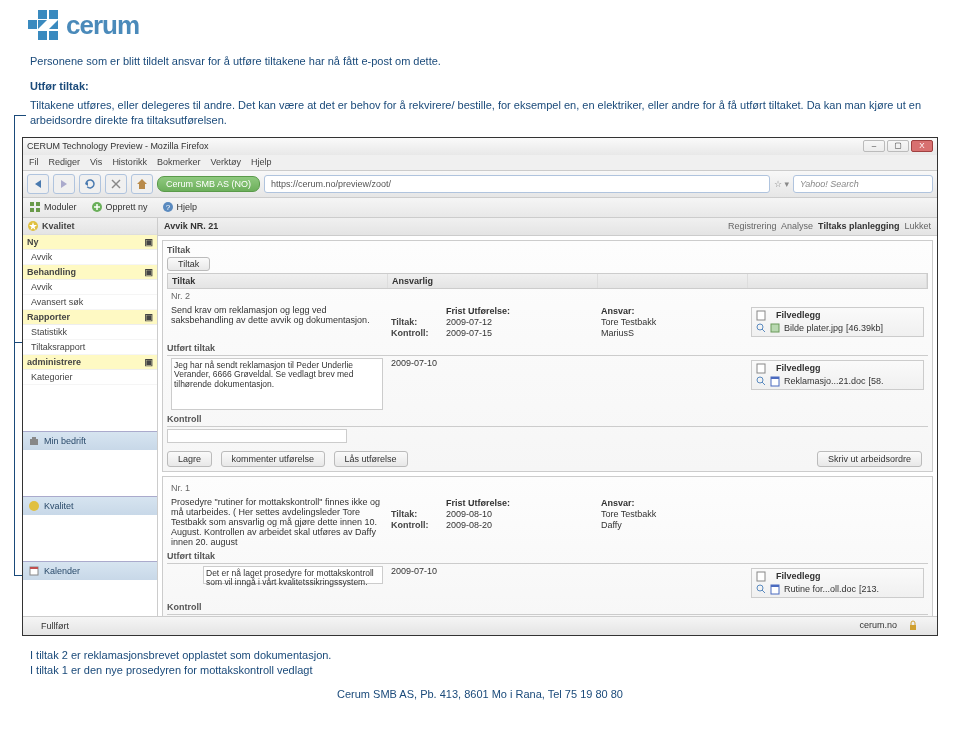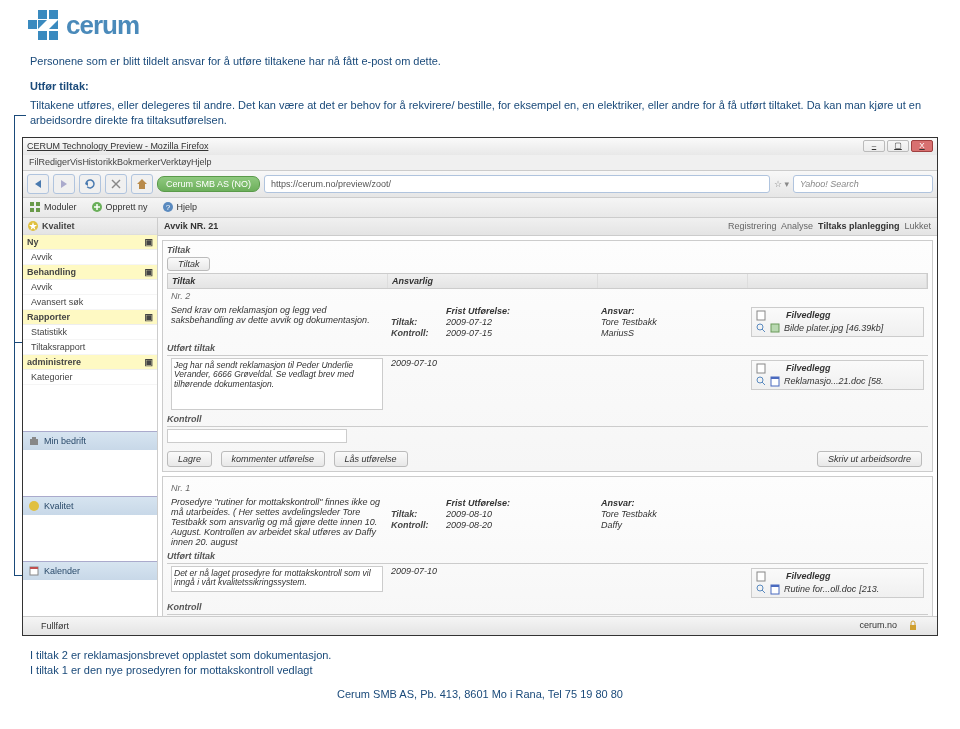--- a/index.html
+++ b/index.html
@@ -54,35 +54,35 @@
   
   .win-title {
     height: 17px;
     background: linear-gradient(#fafafa,#e8e8e8);
     display: flex;
     align-items: center;
     padding: 0 4px;
     font-size: 9px;
     color: #333;
     justify-content: space-between;
-    text-decoration: underline;
   }
   .win-close {
     display: flex;
     gap: 2px;
   }
   .win-btn {
     width: 22px; height: 12px; border: 1px solid #bbb; border-radius: 2px;
     font-size: 8px; text-align: center; line-height: 10px;
   }
   .win-btn.red { background:#d87070; color:#fff; border-color:#a04040;}
   .menu-bar {
     height: 15px;
     background: #f0f0f0;
     display: flex;
+    gap: 10px;
     padding: 0 6px;
     align-items: center;
     font-size: 9px;
     color: #444;
   }
   .nav-bar {
     height: 28px;
     background: linear-gradient(#f8f8f8,#e6e6e6);
     display: flex;
     align-items: center;
@@ -203,21 +203,20 @@
     font-weight: bold;
   }
   .phase-tabs { font-weight: normal; font-size: 9px; color:#666;}
   .phase-tabs b { color:#333;}
   .tiltak-block {
     border: 1px solid #ccc;
     margin: 4px;
     padding: 4px;
     font-size: 9px;
     background: linear-gradient(#fdfdfd,#f6f6f6);
-    font-style: italic;
   }
   .row-label { color:#555; font-weight:bold; }
   .tbl-head {
     display: flex;
     background: linear-gradient(#f0f0f0,#e4e4e4);
     border: 1px solid #ccc;
     font-weight: bold;
     font-size: 9px;
   }
   .tbl-head > div { padding: 2px 4px; border-right:1px solid #ddd;}
@@ -246,21 +245,21 @@
   .content-cols { display:flex; }
   .content-cols > div { padding: 2px 4px; }
   .attachment-box {
     border:1px solid #ccc;
     background: linear-gradient(#fafafa,#f0f0f0);
     padding:2px 4px;
     font-size:9px;
     margin-top:2px;
   }
   .attachment-box .at-head {
-    font-weight:bold; display:flex;align-items:center;gap:19px;
+    font-weight:bold; display:flex;align-items:center;gap:9px;
   }
   .file-line { display:flex; align-items:center; gap:3px; margin-top:2px;}
   .file-icon { width:11px;height:11px; }
   .ctrl-input {
     display:inline-block; width:180px; height:14px;
     border:1px solid #ccc; background:#fff;
   }
   .status-bar {
     position:absolute; bottom:0; left:0; right:0;
     height:19px;
@@ -648,21 +647,21 @@
               </div>
             <div class="kv">
                 <span>Daffy</span>
               </div>
           </div>
           <div class="fv"></div>
         </div>
         <div class="section-row">Utført tiltak</div>
         <div class="content-cols">
           <div class="desc">
-            <div class="textarea-like" style="height:26px;">Det er nå laget prosedyre for mottakskontroll som vil inngå i vårt kvalitetssikringssystem.</div>
+            <div class="textarea-like" style="height:18px;margin-left:32px;">Det er nå laget prosedyre for mottakskontroll som vil inngå i vårt kvalitetssikringssystem.</div>
           </div>
           <div class="mid">
               <div>2009-07-10</div>
             </div>
           <div class="ans"></div>
           <div class="fv">
             <div class="attachment-box">
               <div class="at-head">
                   <svg class="file-icon">
                     <rect x="1" y="1" width="8" height="9" fill="#fff" stroke="#888"></rect>

